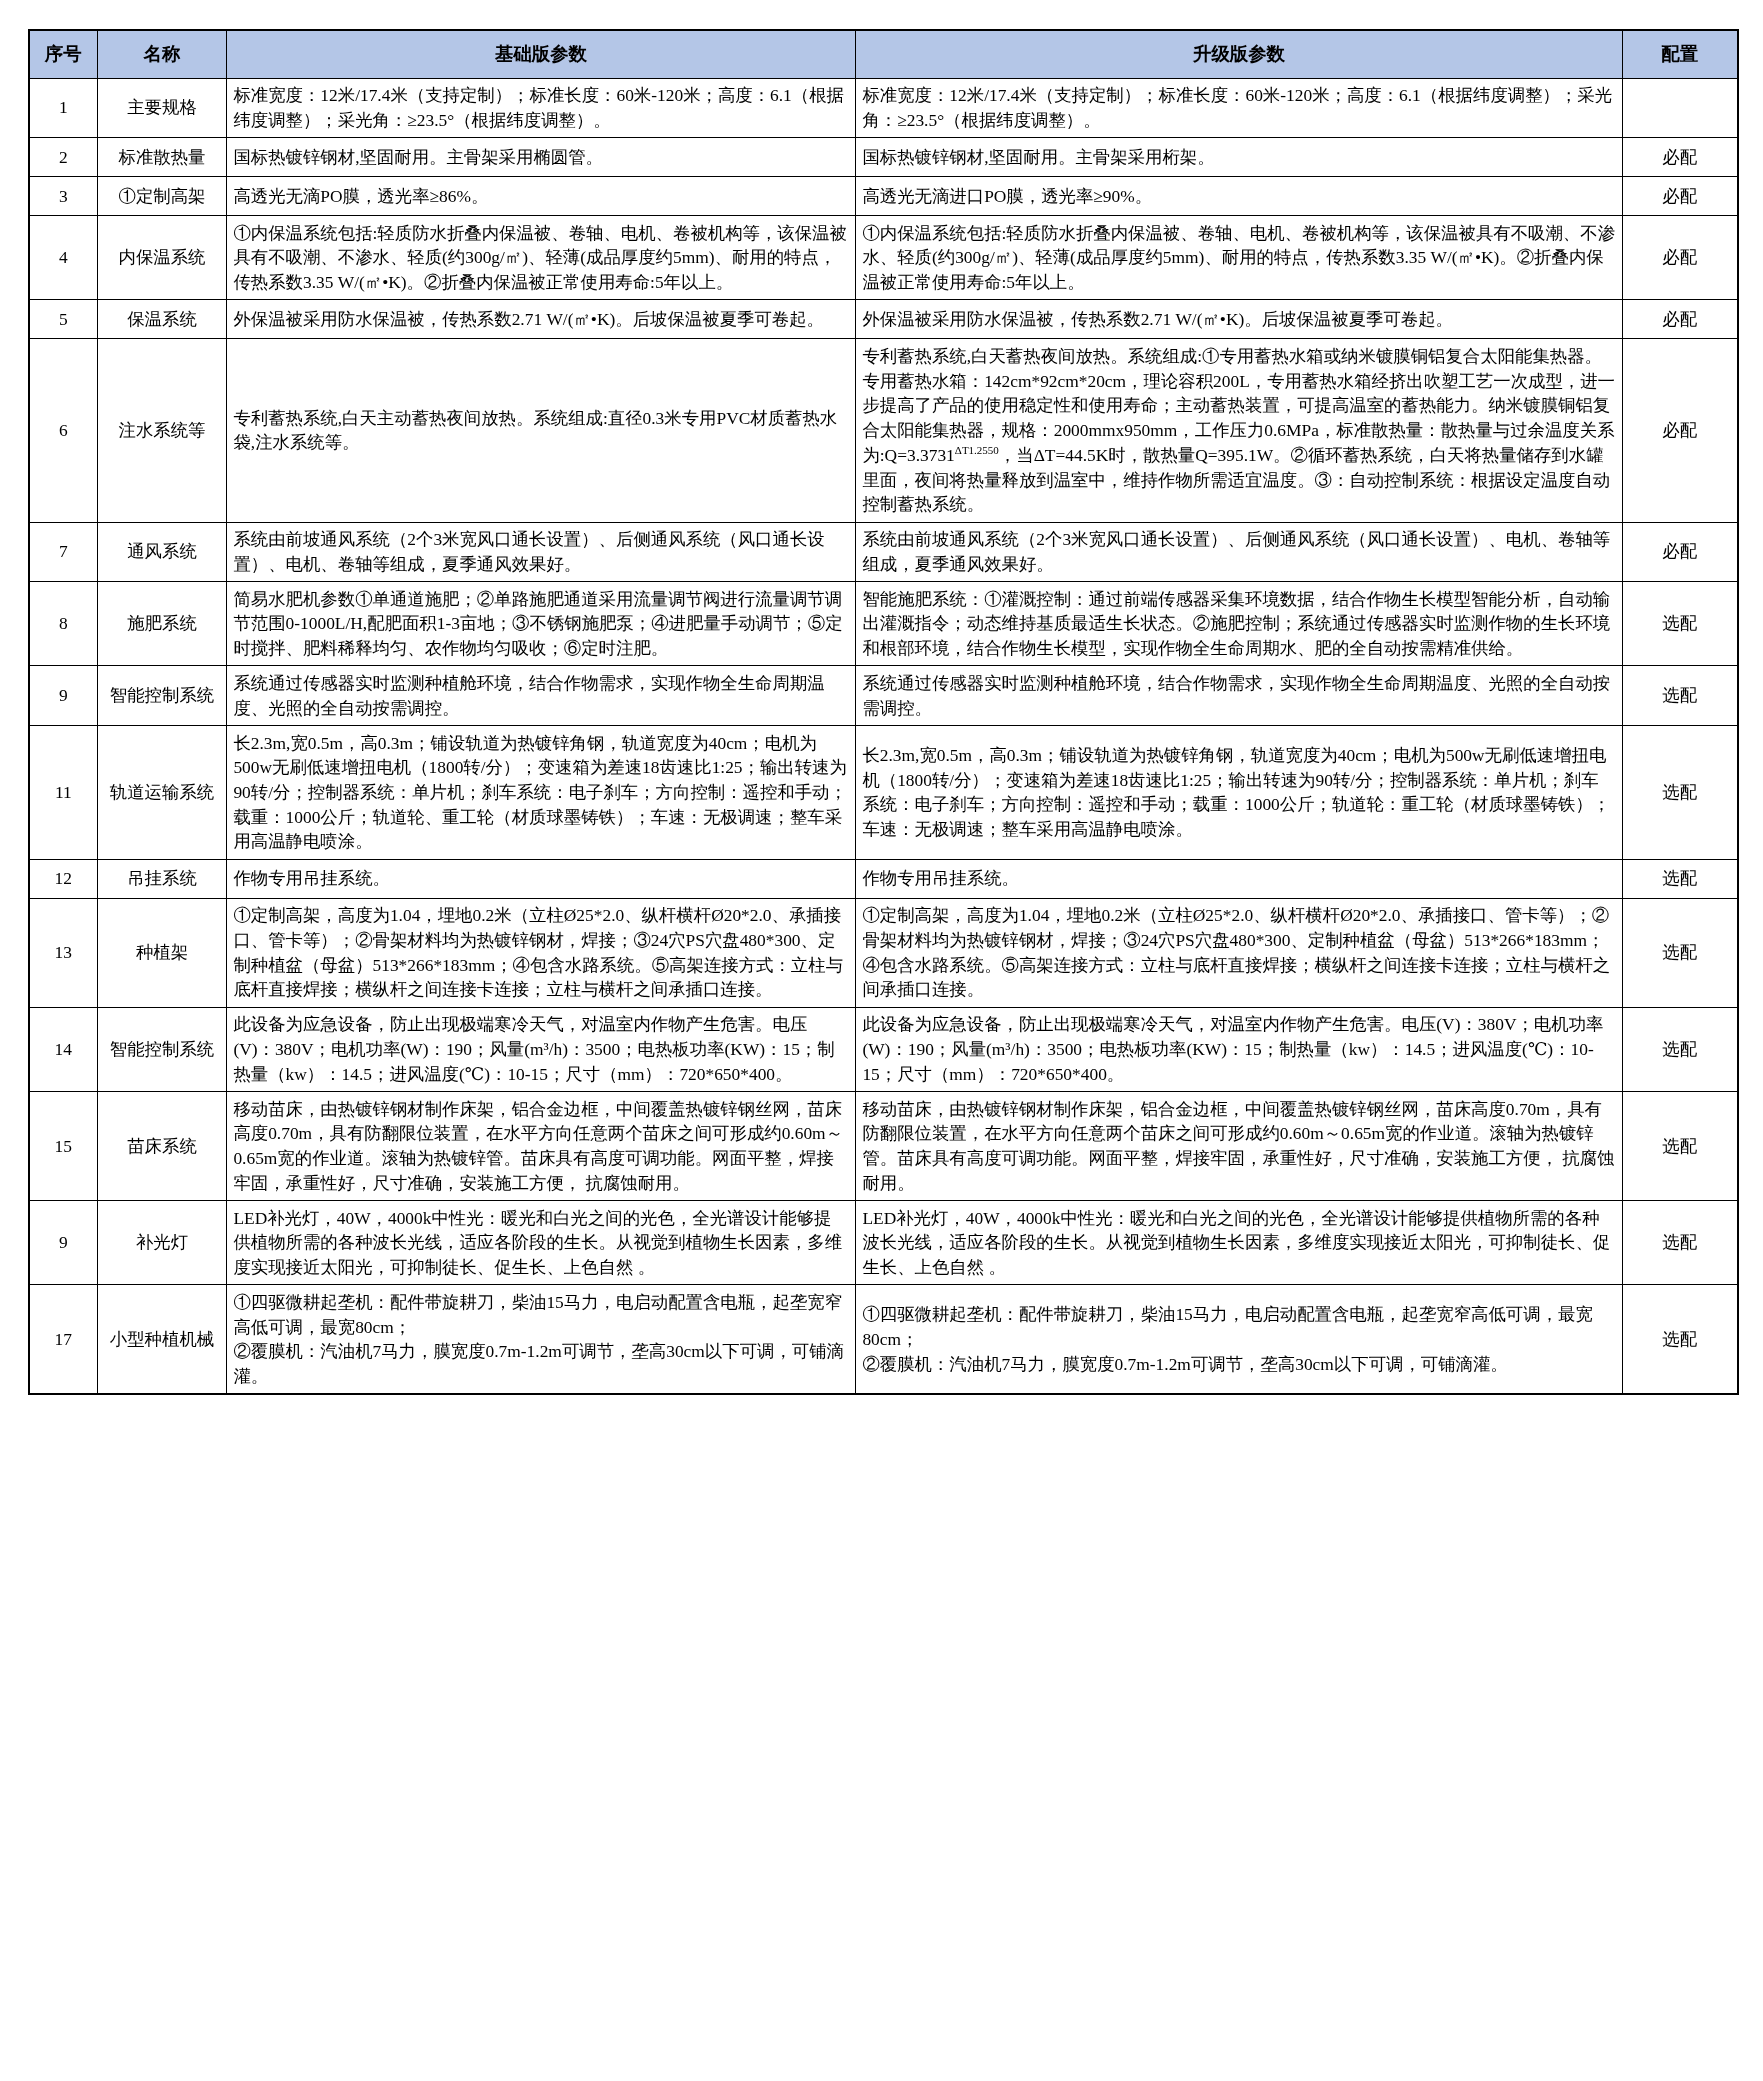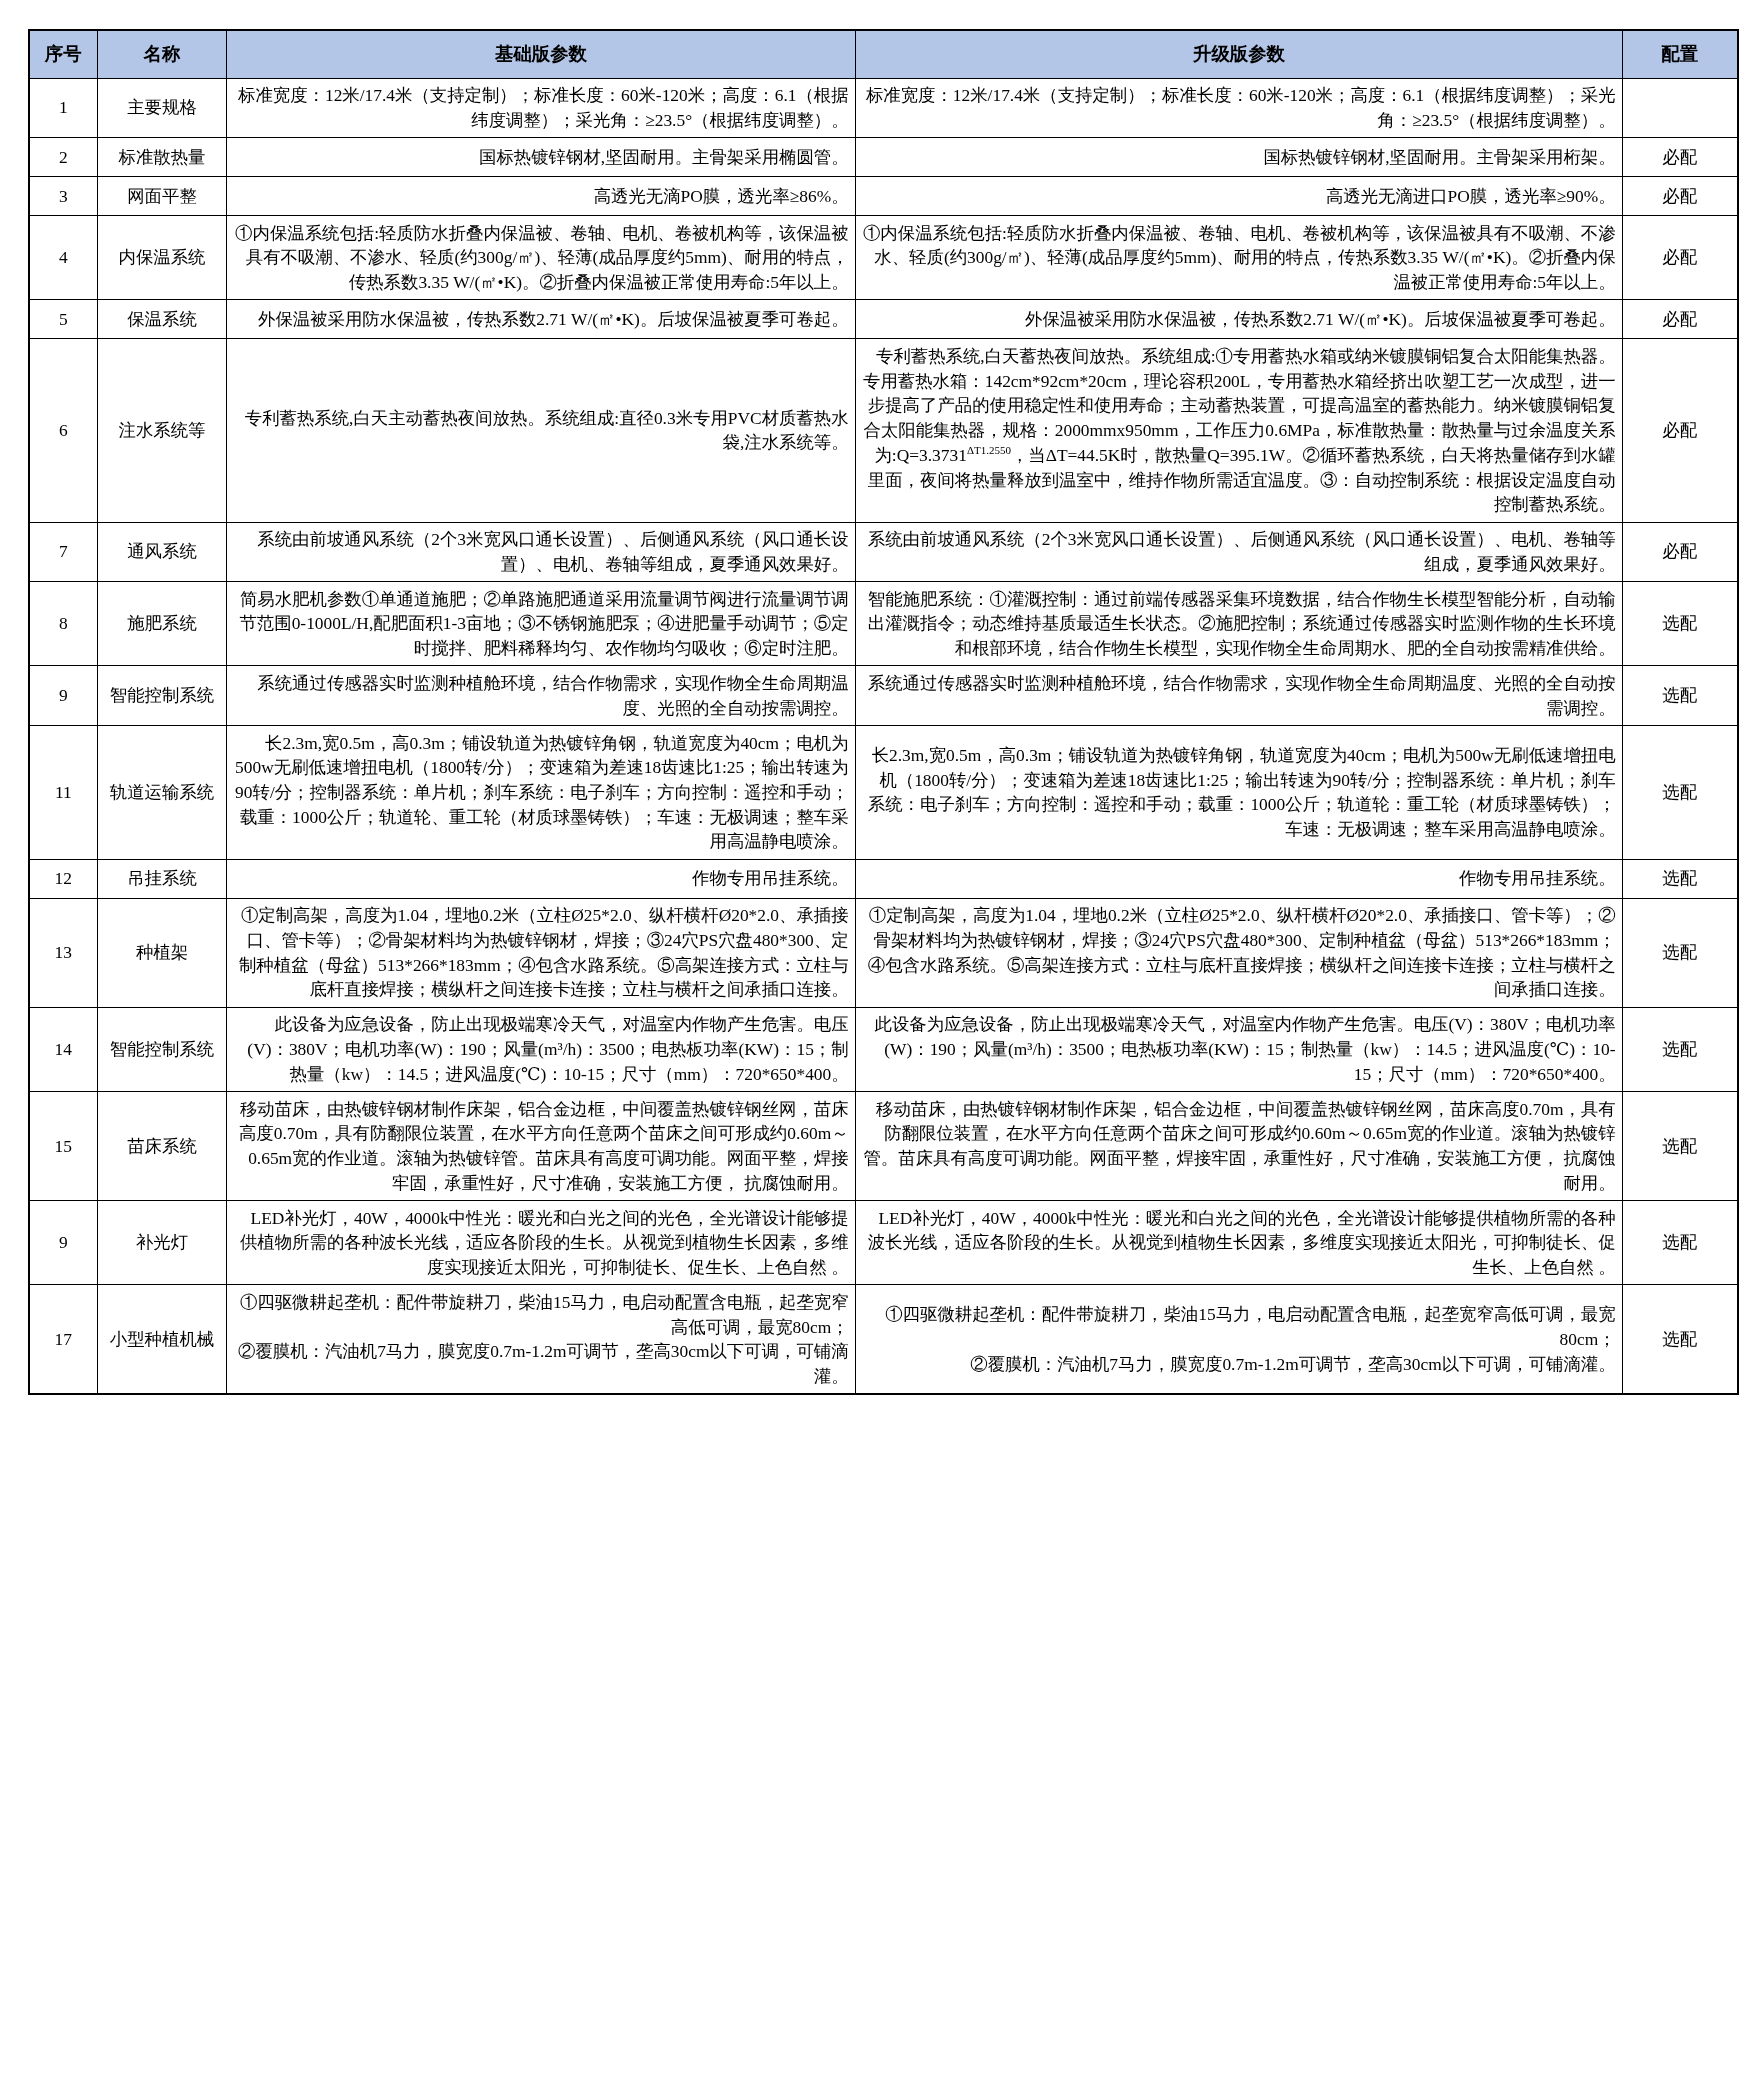--- a/index.html
+++ b/index.html
@@ -36,21 +36,21 @@
     background: #b4c6e7;
     font-weight: bold;
     font-size: 18.4px;
     text-align: center;
     height: 48px;
   }
   td.center {
     text-align: center;
   }
   td.param {
-    text-align: right;
+    text-align: left;
     white-space: pre-line;
   }
   tbody tr { height: 39px; }
   sup {
     font-size: 11px;
     line-height: 0;
     margin-top: 19px;
   }
 </style>
 </head>
@@ -84,21 +84,21 @@
         </tr>
         <tr>
           <td class="center">2</td>
           <td class="center">标准散热量</td>
           <td class="param">国标热镀锌钢材,坚固耐用。主骨架采用椭圆管。</td>
           <td class="param">国标热镀锌钢材,坚固耐用。主骨架采用桁架。</td>
           <td class="center">必配</td>
         </tr>
         <tr>
           <td class="center">3</td>
-          <td class="center">网面平整</td>
+          <td class="center">①定制高架</td>
           <td class="param">高透光无滴PO膜，透光率≥86%。</td>
           <td class="param">高透光无滴进口PO膜，透光率≥90%。</td>
           <td class="center">必配</td>
         </tr>
         <tr>
           <td class="center">4</td>
           <td class="center">内保温系统</td>
           <td class="param">①内保温系统包括:轻质防水折叠内保温被、卷轴、电机、卷被机构等，该保温被具有不吸潮、不渗水、轻质(约300g/㎡)、轻薄(成品厚度约5mm)、耐用的特点，传热系数3.35 W/(㎡•K)。②折叠内保温被正常使用寿命:5年以上。</td>
           <td class="param">①内保温系统包括:轻质防水折叠内保温被、卷轴、电机、卷被机构等，该保温被具有不吸潮、不渗水、轻质(约300g/㎡)、轻薄(成品厚度约5mm)、耐用的特点，传热系数3.35 W/(㎡•K)。②折叠内保温被正常使用寿命:5年以上。</td>
           <td class="center">必配</td>

